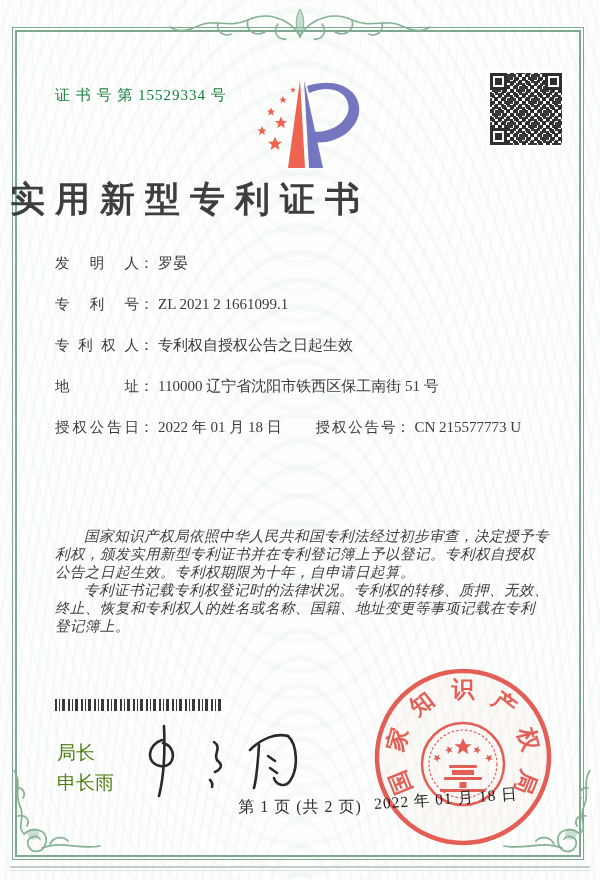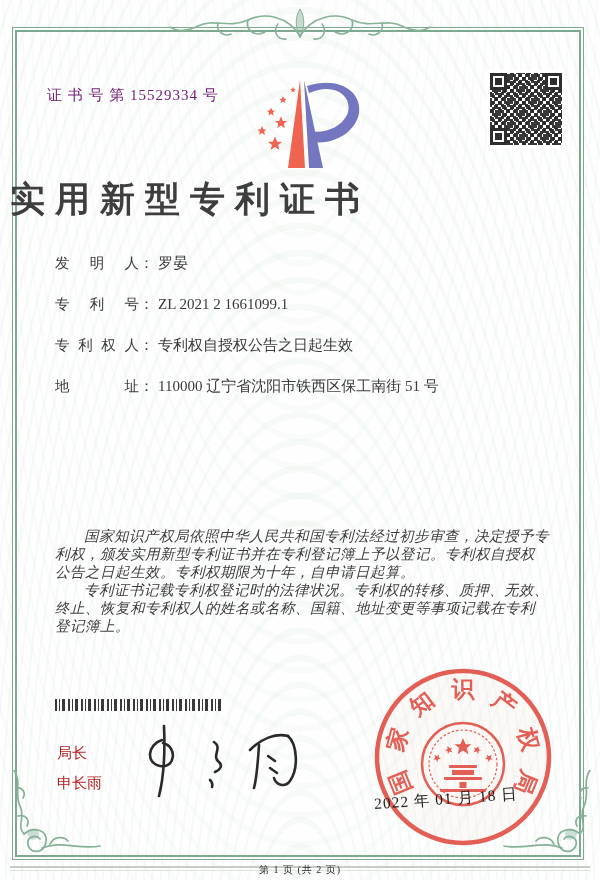--- a/index.html
+++ b/index.html
@@ -20,21 +20,21 @@
   .frame{position:absolute;left:12px;top:27px;width:570px;height:831px;border:1px solid #7fa98e;}
   .frame::after{content:"";position:absolute;inset:2px;border:2px solid #7fa98e;}
   .page-shadow{position:absolute;left:10px;right:10px;top:866px;height:2px;background:#c4cdc6;}
   .page-shadow2{position:absolute;left:10px;right:10px;top:870px;height:1px;background:#dde4de;}
 
   .ornament{position:absolute;pointer-events:none;}
   .orn-top{left:168px;top:6px;}
   .orn-bl{left:6px;top:770px;}
   .orn-br{left:502px;top:770px;transform:scaleX(-1);}
 
-  .cert-no{position:absolute;left:47px;top:86px;font-size:15px;letter-spacing:1px;color:#701a75;font-family:Liberation Serif, serif;}
+  .cert-no{position:absolute;left:55px;top:86px;font-size:15px;letter-spacing:1px;color:#15803d;font-family:Liberation Serif, serif;}
 
   .logo{position:absolute;left:253px;top:76px;}
   .qr{position:absolute;left:487px;top:70px;width:78px;height:78px;background:#fff;}
   .qr-grid{position:absolute;inset:3px;
     background:
       repeating-conic-gradient(rgba(40,40,40,.92) 0 25%, transparent 0 50%) 0 0/8px 8px,
       repeating-conic-gradient(#3a3a3a 0 25%, #fff 0 50%) 2px 1px/6px 6px;}
   .qf{position:absolute;width:17px;height:17px;border:3px solid #2e2e2e;background:#fff;box-sizing:border-box;}
   .qf::after{content:"";position:absolute;inset:2px;background:#2e2e2e;}
   .qf.tl{left:3px;top:3px;} .qf.tr{right:3px;top:3px;} .qf.bl{left:3px;bottom:3px;}
@@ -50,28 +50,28 @@
   .grant-second .flabel{width:80px;}
 
   .paras{position:absolute;left:55px;top:527px;width:494px;font-size:14.5px;line-height:18px;
     font-style:italic;color:#3d3d3d;}
   .paras p{margin:0;text-indent:2em;letter-spacing:.5px;}
 
   .barcode{position:absolute;left:55px;top:699px;width:168px;height:12px;
     background:repeating-linear-gradient(90deg,#3a3a3a 0 2px,#fff 2px 4px,#3a3a3a 4px 5px,#fff 5px 7px,#3a3a3a 7px 10px,#fff 10px 13px);}
 
   .signer{position:absolute;left:57px;top:738px;font-family:"Liberation Sans","DejaVu Sans",sans-serif;
-    font-size:15px;color:#b91c1c;line-height:30px;}
+    font-size:19px;color:#4d7c0f;line-height:30px;}
   .signature{position:absolute;left:122px;top:718px;}
 
   .seal{position:absolute;left:368px;top:662px;opacity:.93;}
   .seal-date{position:absolute;left:374px;top:789px;font-size:15.5px;color:#1d1d1d;
     letter-spacing:1px;transform:rotate(-4deg);white-space:nowrap;}
 
-  .footer{position:absolute;left:0;top:863px;width:100%;text-align:center;font-size:10px;color:#2f2f2f;letter-spacing:1px;}
+  .footer{position:absolute;left:0;top:797px;width:100%;text-align:center;font-size:16px;color:#2f2f2f;letter-spacing:1px;}
 </style>
 </head>
 <body>
 
 <div class="frame"></div>
 <div class="page-shadow"></div>
 <div class="page-shadow2"></div>
 
 <svg class="ornament orn-top" width="264" height="48" viewBox="0 0 264 48">
   <g stroke="#86b296" fill="none" stroke-width="1.6" stroke-linecap="round">
@@ -144,20 +144,28 @@
     <span class="flabel">发明人</span><span class="fcolon">：</span><span class="fvalue">罗晏</span>
   </div>
   <div class="field-row">
     <span class="flabel">专利号</span><span class="fcolon">：</span><span class="fvalue">ZL 2021 2 1661099.1</span>
   </div>
   <div class="field-row">
     <span class="flabel">专利权人</span><span class="fcolon">：</span><span class="fvalue">专利权自授权公告之日起生效</span>
   </div>
   <div class="field-row">
     <span class="flabel">地址</span><span class="fcolon">：</span><span class="fvalue">110000 辽宁省沈阳市铁西区保工南街 51 号</span>
+  </div>
+  <div class="field-row">
+    <span>
+      <span class="flabel">授权公告日</span><span class="fcolon">：</span><span class="fvalue">2022 年 01 月 18 日</span>
+    </span>
+    <span class="grant-second">
+      <span class="flabel">授权公告号</span><span class="fcolon">：</span><span class="fvalue">CN 215577773 U</span>
+    </span>
   </div>
 </div>
 
 <div class="paras">
   <p>国家知识产权局依照中华人民共和国专利法经过初步审查，决定授予专利权，颁发实用新型专利证书并在专利登记簿上予以登记。专利权自授权公告之日起生效。专利权期限为十年，自申请日起算。</p>
   <p>专利证书记载专利权登记时的法律状况。专利权的转移、质押、无效、终止、恢复和专利权人的姓名或名称、国籍、地址变更等事项记载在专利登记簿上。</p>
 </div>
 
 <div class="barcode"></div>
 

